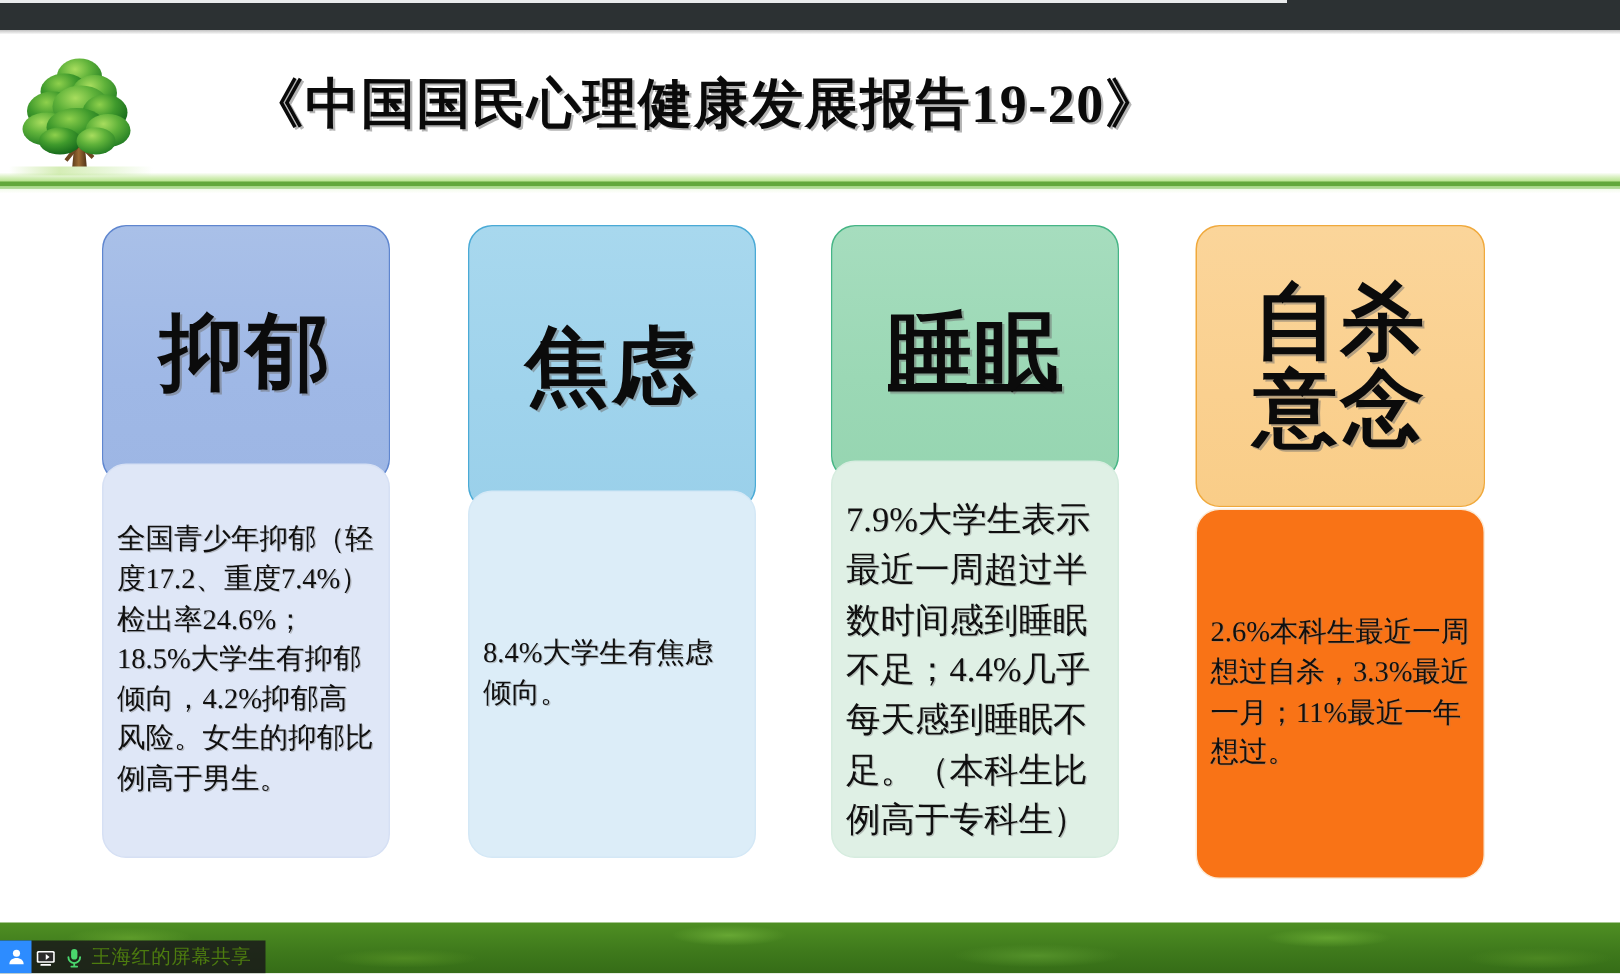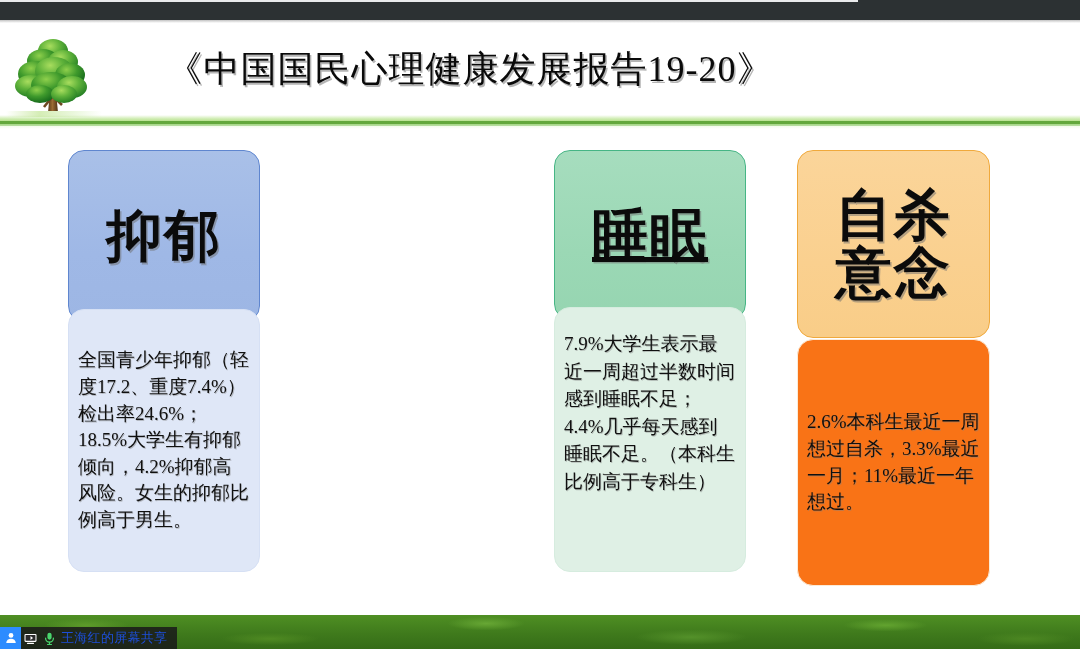--- a/index.html
+++ b/index.html
@@ -61,21 +61,21 @@
     width: 96px; height: 96px;
   }
 
   .slide-title {
     position: absolute;
     left: 120px; top: 22px;
     width: 700px;
     text-align: center;
     font-family: "Liberation Serif", "DejaVu Serif", serif;
     font-size: 36px;
-    font-weight: 400;
+    font-weight: 700;
     letter-spacing: 1px;
     color: #0a0a0a;
     white-space: nowrap;
     text-shadow: 1.5px 1.5px 0 rgba(120,120,120,.55);
   }
 
   
   .divider-band {
     position: absolute;
     left: 0; top: 92px;
@@ -195,21 +195,21 @@
     background: linear-gradient(to bottom, #a6ddbe 0%, #9bd8b5 60%, #96d5b1 100%);
     border: 1.6px solid #46b585;
   }
   .card-3 .card-body {
     top: 157px; height: 265px;
     background: #dff0e5;
     border: 1px solid #d6ecdf;
     align-items: flex-start;
     padding-top: 22px;
   }
-  .card-3 .card-body-text { text-align: left; font-size: 19px; line-height: 1.45; }
+  .card-3 .card-body-text { text-align: left; font-size: 23px; line-height: 1.45; }
 
   
   .card-4 .card-head {
     height: 188px;
     background: linear-gradient(to bottom, #fbd59a 0%, #fad08f 60%, #f9cd88 100%);
     border: 1.6px solid #f0a93c;
   }
   .card-4 .card-body {
     top: 177px; height: 247px;
     background: #f97316;
@@ -249,21 +249,21 @@
     flex: 0 0 auto;
   }
   .share-icon {
     display: flex; align-items: center; justify-content: center;
     width: 19px; height: 22px;
     flex: 0 0 auto;
   }
   .share-name {
     font-family: Liberation Serif, serif;
     font-size: 13px;
-    color: #1d4ed8;
+    color: #4d7c0f;
     white-space: nowrap;
     padding-left: 2px;
     padding-right: 4px;
     letter-spacing: .3px;
   }
 </style>
 </head>
 <body>
 
 <div id="screen">
@@ -335,20 +335,28 @@
 
       <div class="card card-1">
         <div class="card-head">
           <span class="card-head-label" style="white-space: pre-line;">抑郁</span>
         </div>
         <div class="card-body">
           <span class="card-body-text">全国青少年抑郁（轻度17.2、重度7.4%）检出率24.6%；18.5%大学生有抑郁倾向，4.2%抑郁高风险。女生的抑郁比例高于男生。</span>
         </div>
       </div>
 
+      <div class="card card-2">
+        <div class="card-head">
+          <span class="card-head-label" style="white-space: pre-line;">焦虑</span>
+        </div>
+        <div class="card-body">
+          <span class="card-body-text">8.4%大学生有焦虑倾向。</span>
+        </div>
+      </div>
 
       <div class="card card-3">
         <div class="card-head">
           <span class="card-head-label" style="white-space: pre-line; text-decoration: underline;">睡眠</span>
         </div>
         <div class="card-body">
           <span class="card-body-text">7.9%大学生表示最近一周超过半数时间感到睡眠不足；4.4%几乎每天感到睡眠不足。（本科生比例高于专科生）</span>
         </div>
       </div>
 

